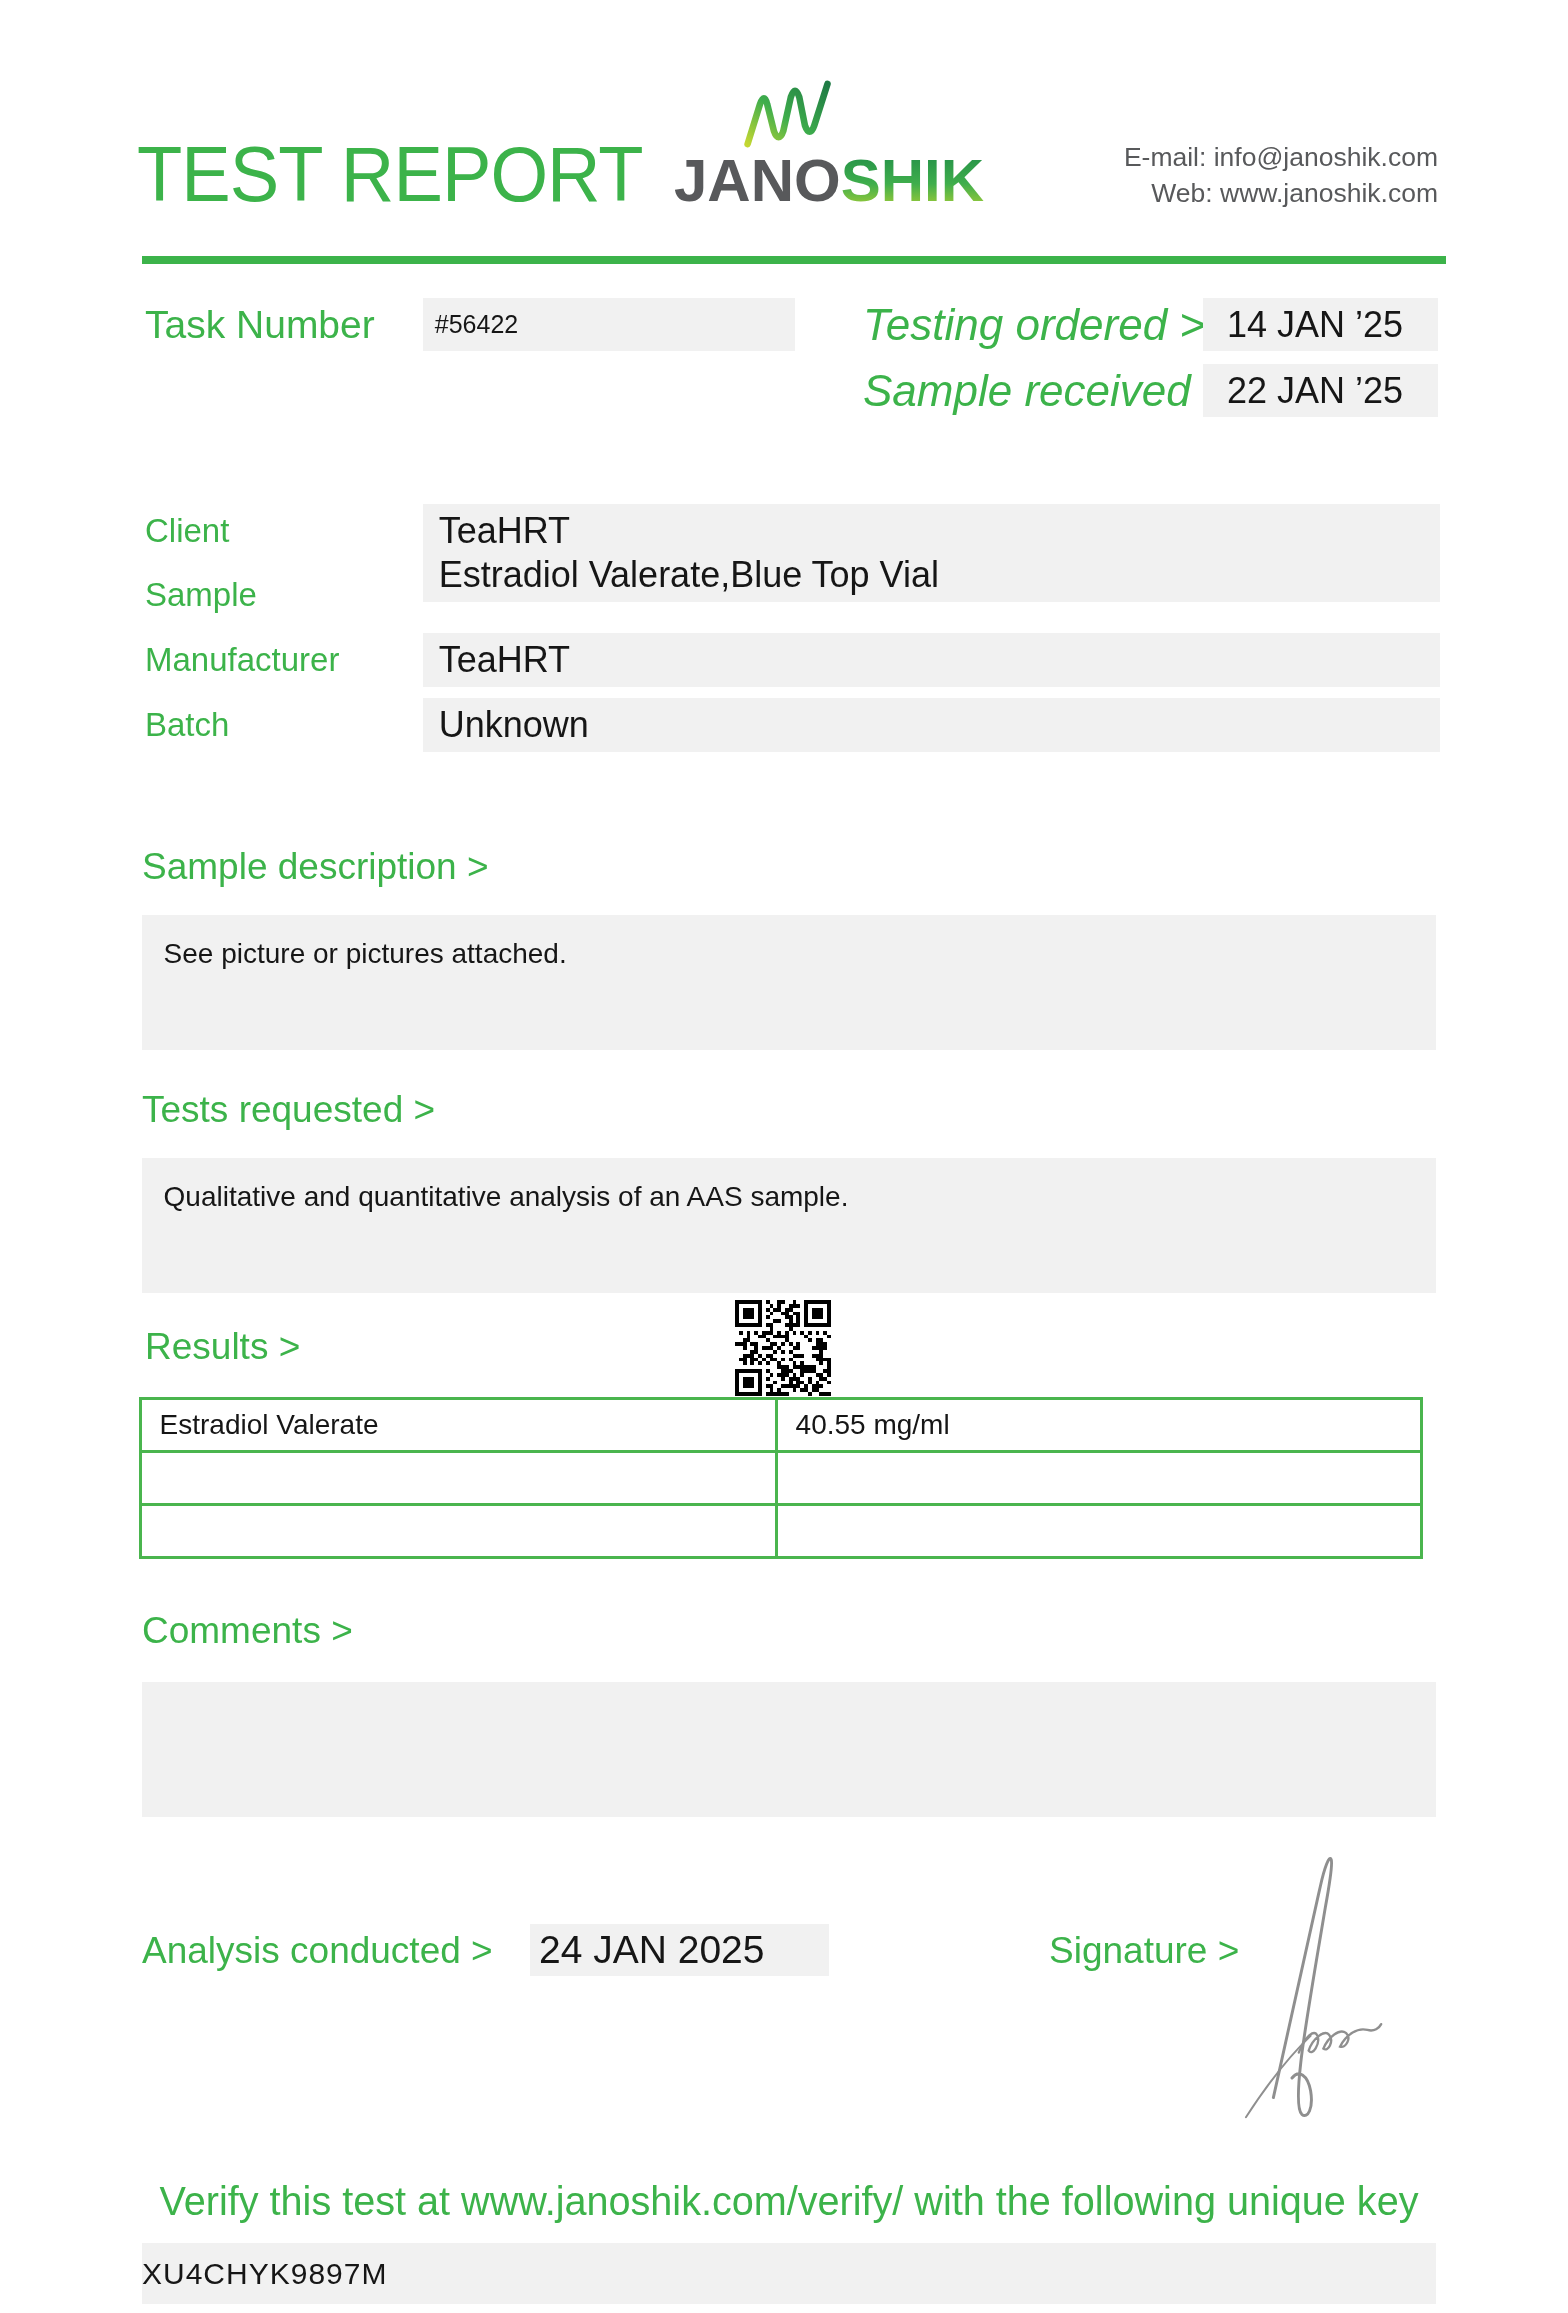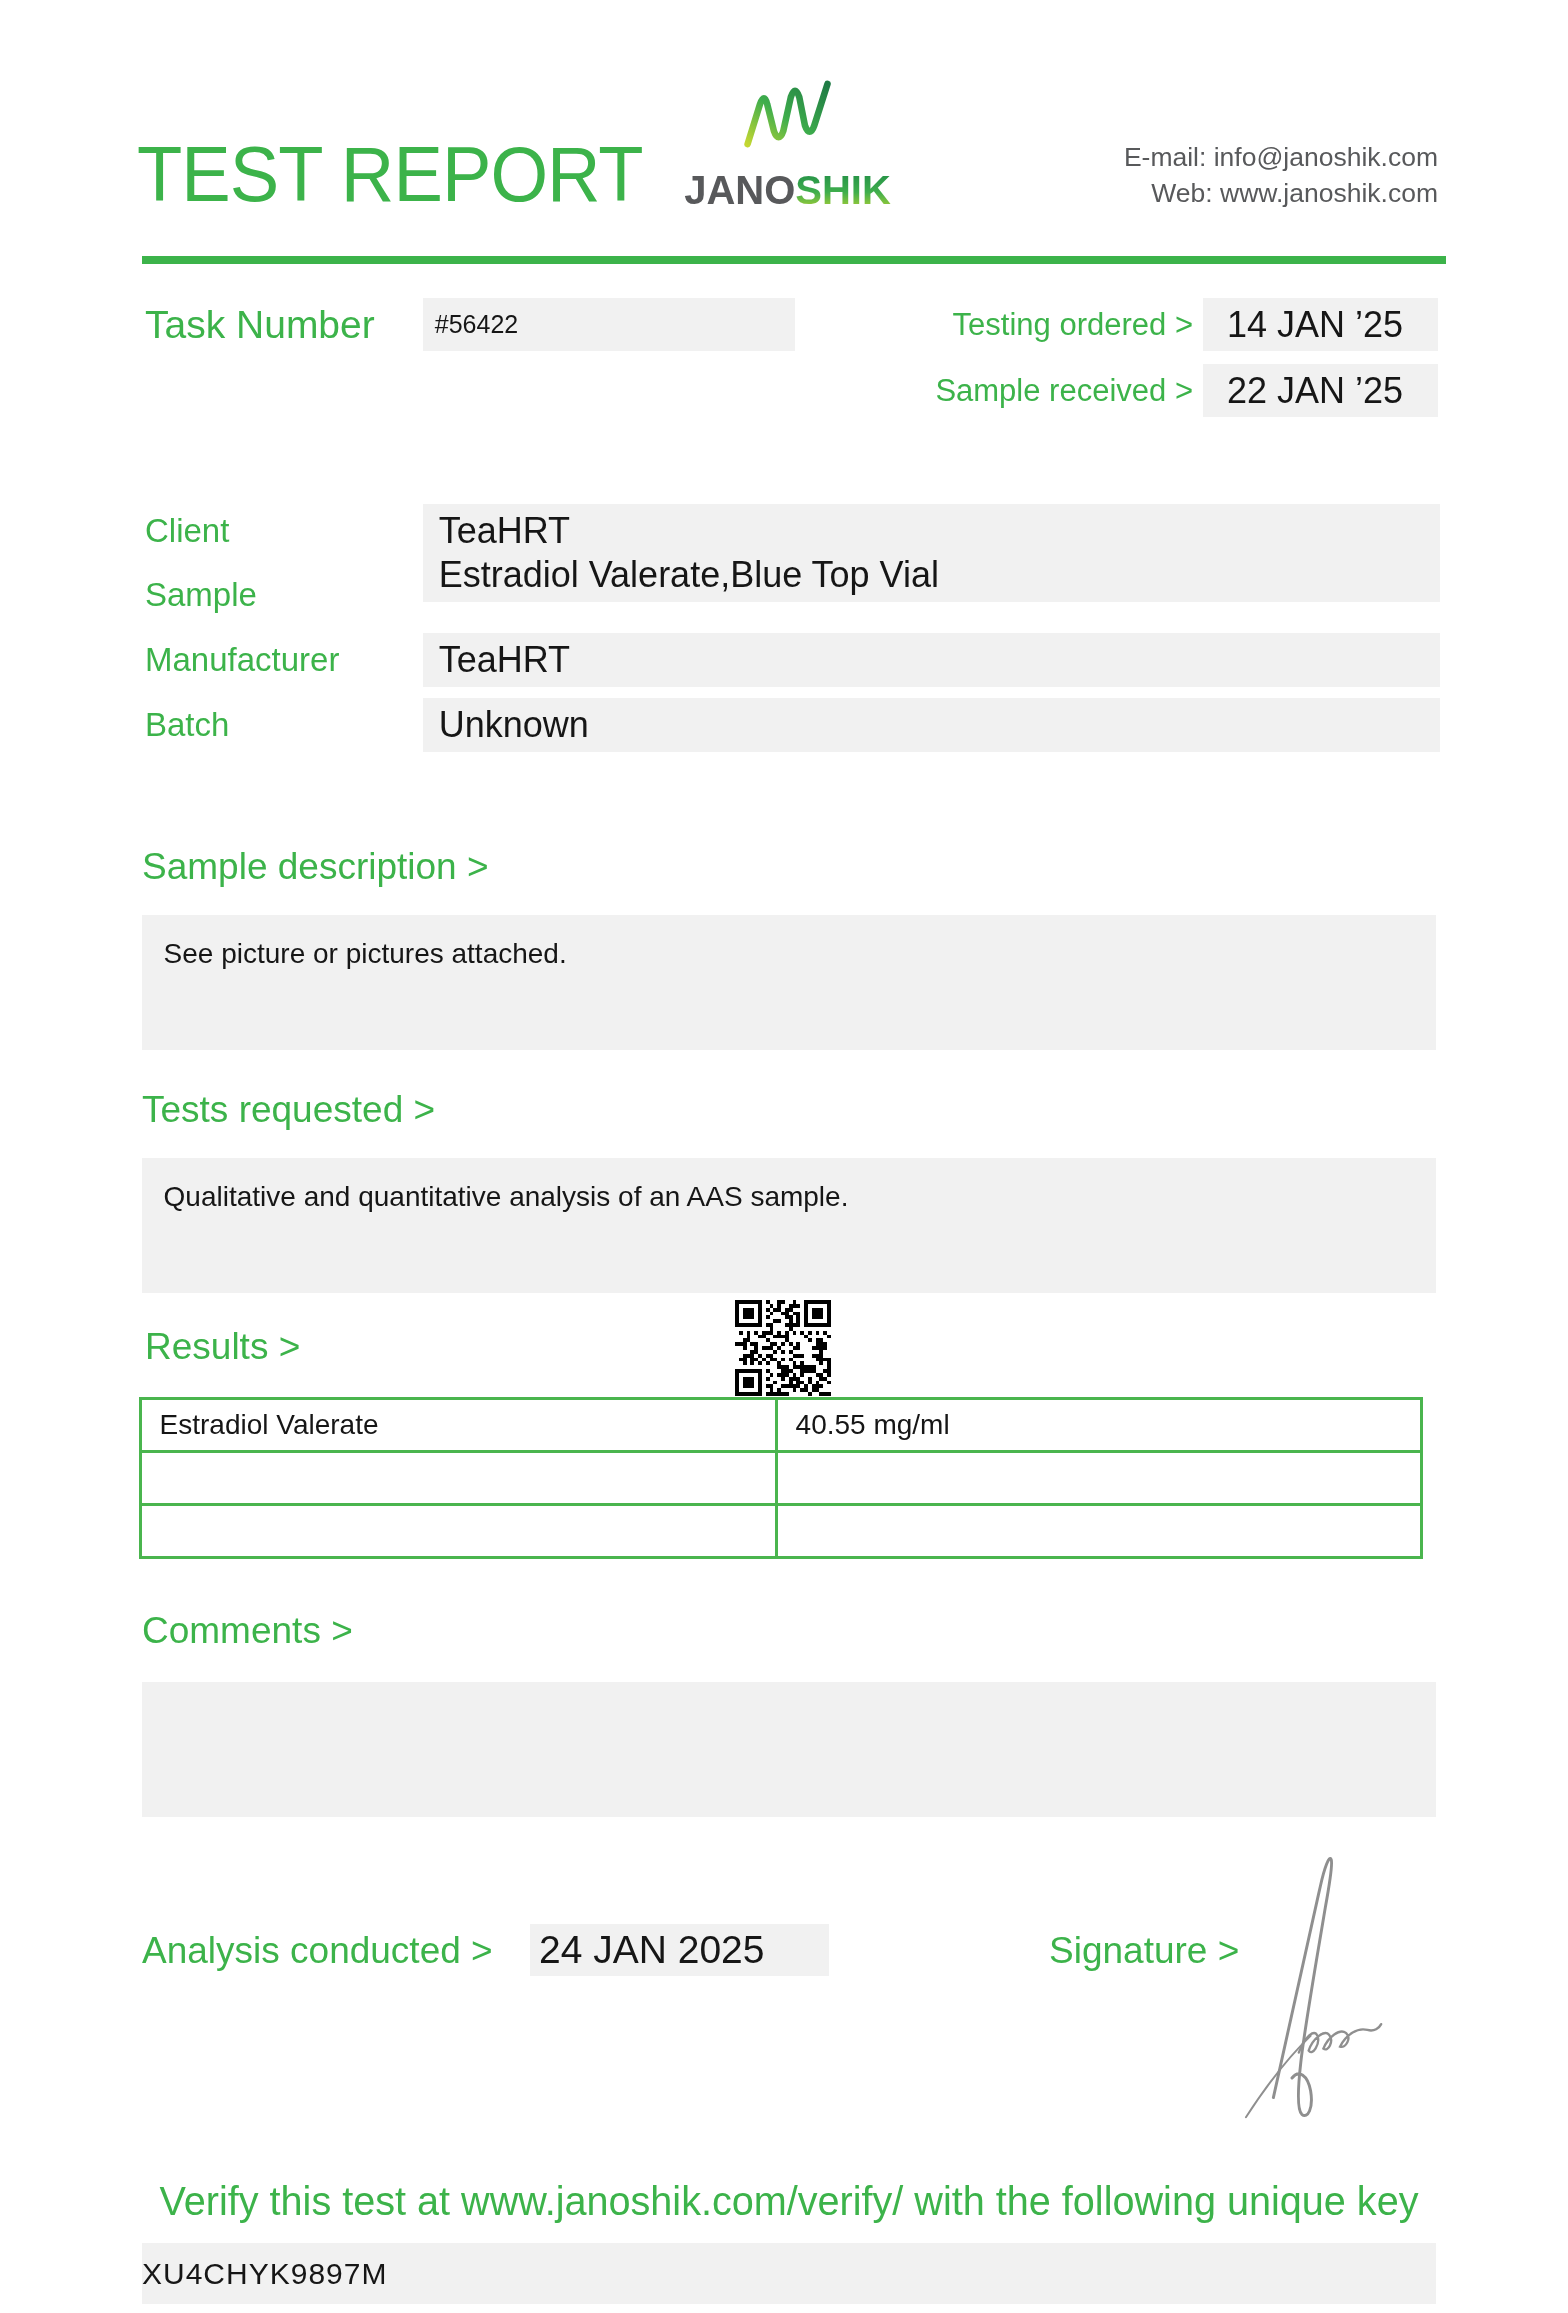--- a/index.html
+++ b/index.html
@@ -11,38 +11,38 @@
   .graybox { background:#f1f1f1; }
 
   
   .title {
     position:absolute; left:137px; top:135px; font-size:78px; line-height:78px;
     font-weight:400; color:#3cb34a; letter-spacing:-1px;
     transform:scaleX(.95); transform-origin:left center; white-space:nowrap;
   }
   .logo { position:absolute; left:674px; top:76px; width:227px; text-align:center; }
   .logo-icon { display:block; margin:0 auto; }
-  .logo-word { font-size:40px; font-weight:700; letter-spacing:0px; line-height:49px; margin-top:12px; white-space:nowrap; }
+  .logo-word { font-size:60px; font-weight:700; letter-spacing:0px; line-height:49px; margin-top:2px; white-space:nowrap; }
   .logo-word .gray-part { color:#58595b; }
   .logo-word .green-part {
     color:#3fae4c;
     background:linear-gradient(180deg,#1e8a47 0%,#3fae4c 55%,#b9d432 100%);
     -webkit-background-clip:text; background-clip:text; -webkit-text-fill-color:transparent;
   }
   .contact {
     position:absolute; right:130px; top:139px; text-align:right;
     color:#58595b; font-size:26.5px; line-height:36px; white-space:nowrap;
   }
   .rule { position:absolute; left:142px; top:256px; width:1304px; height:7.8px; background:#3cb34a; }
 
   
   .task-label { position:absolute; left:145px; top:298px; font-size:39px; line-height:53px; white-space:nowrap; }
   .task-box   { position:absolute; left:423px; top:298px; width:372px; height:53px;
                 font-size:25px; line-height:53px; padding-left:11.8px; box-sizing:border-box; }
-  .date-label { position:absolute; left:863px; width:330px; font-size:31px; line-height:53px; text-align:right; white-space:nowrap; }
+  .date-label { position:absolute; left:863px; width:330px; font-size:44px; line-height:53px; text-align:right; white-space:nowrap;font-style:italic; }
   .date-box   { position:absolute; left:1203px; width:235px; height:53px; font-size:36px; line-height:53px;
                 padding-left:24px; box-sizing:border-box; white-space:nowrap; }
   .row1 { top:298px; } .row2 { top:364px; }
 
   
   .info-label { position:absolute; left:145px; font-size:33px; line-height:54px; white-space:nowrap; }
   .info-box   { position:absolute; left:423px; width:1017px; height:54px; font-size:36px; line-height:54px;
                 padding-left:15.7px; box-sizing:border-box; white-space:nowrap; }
 
   

